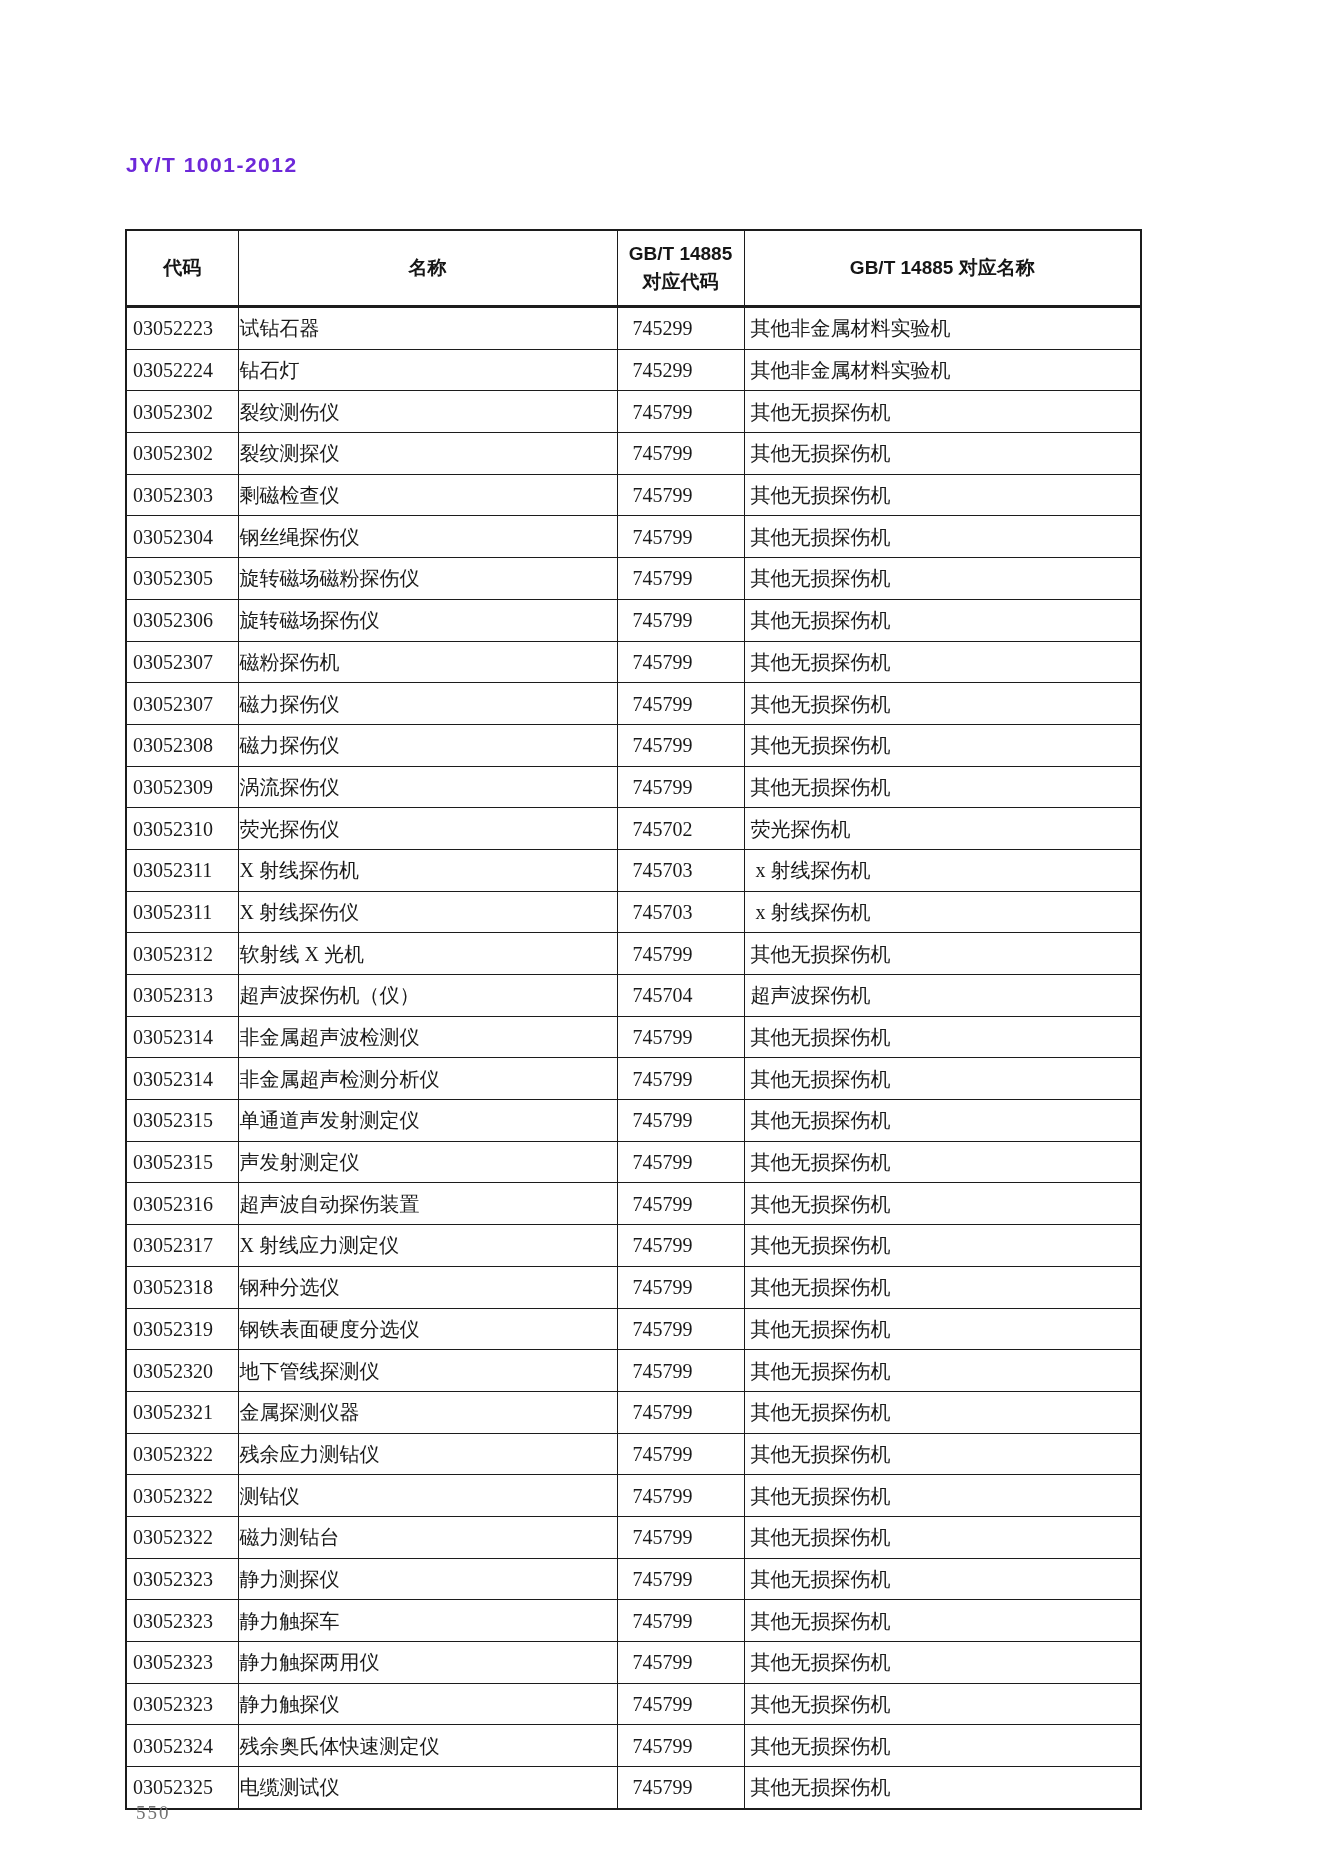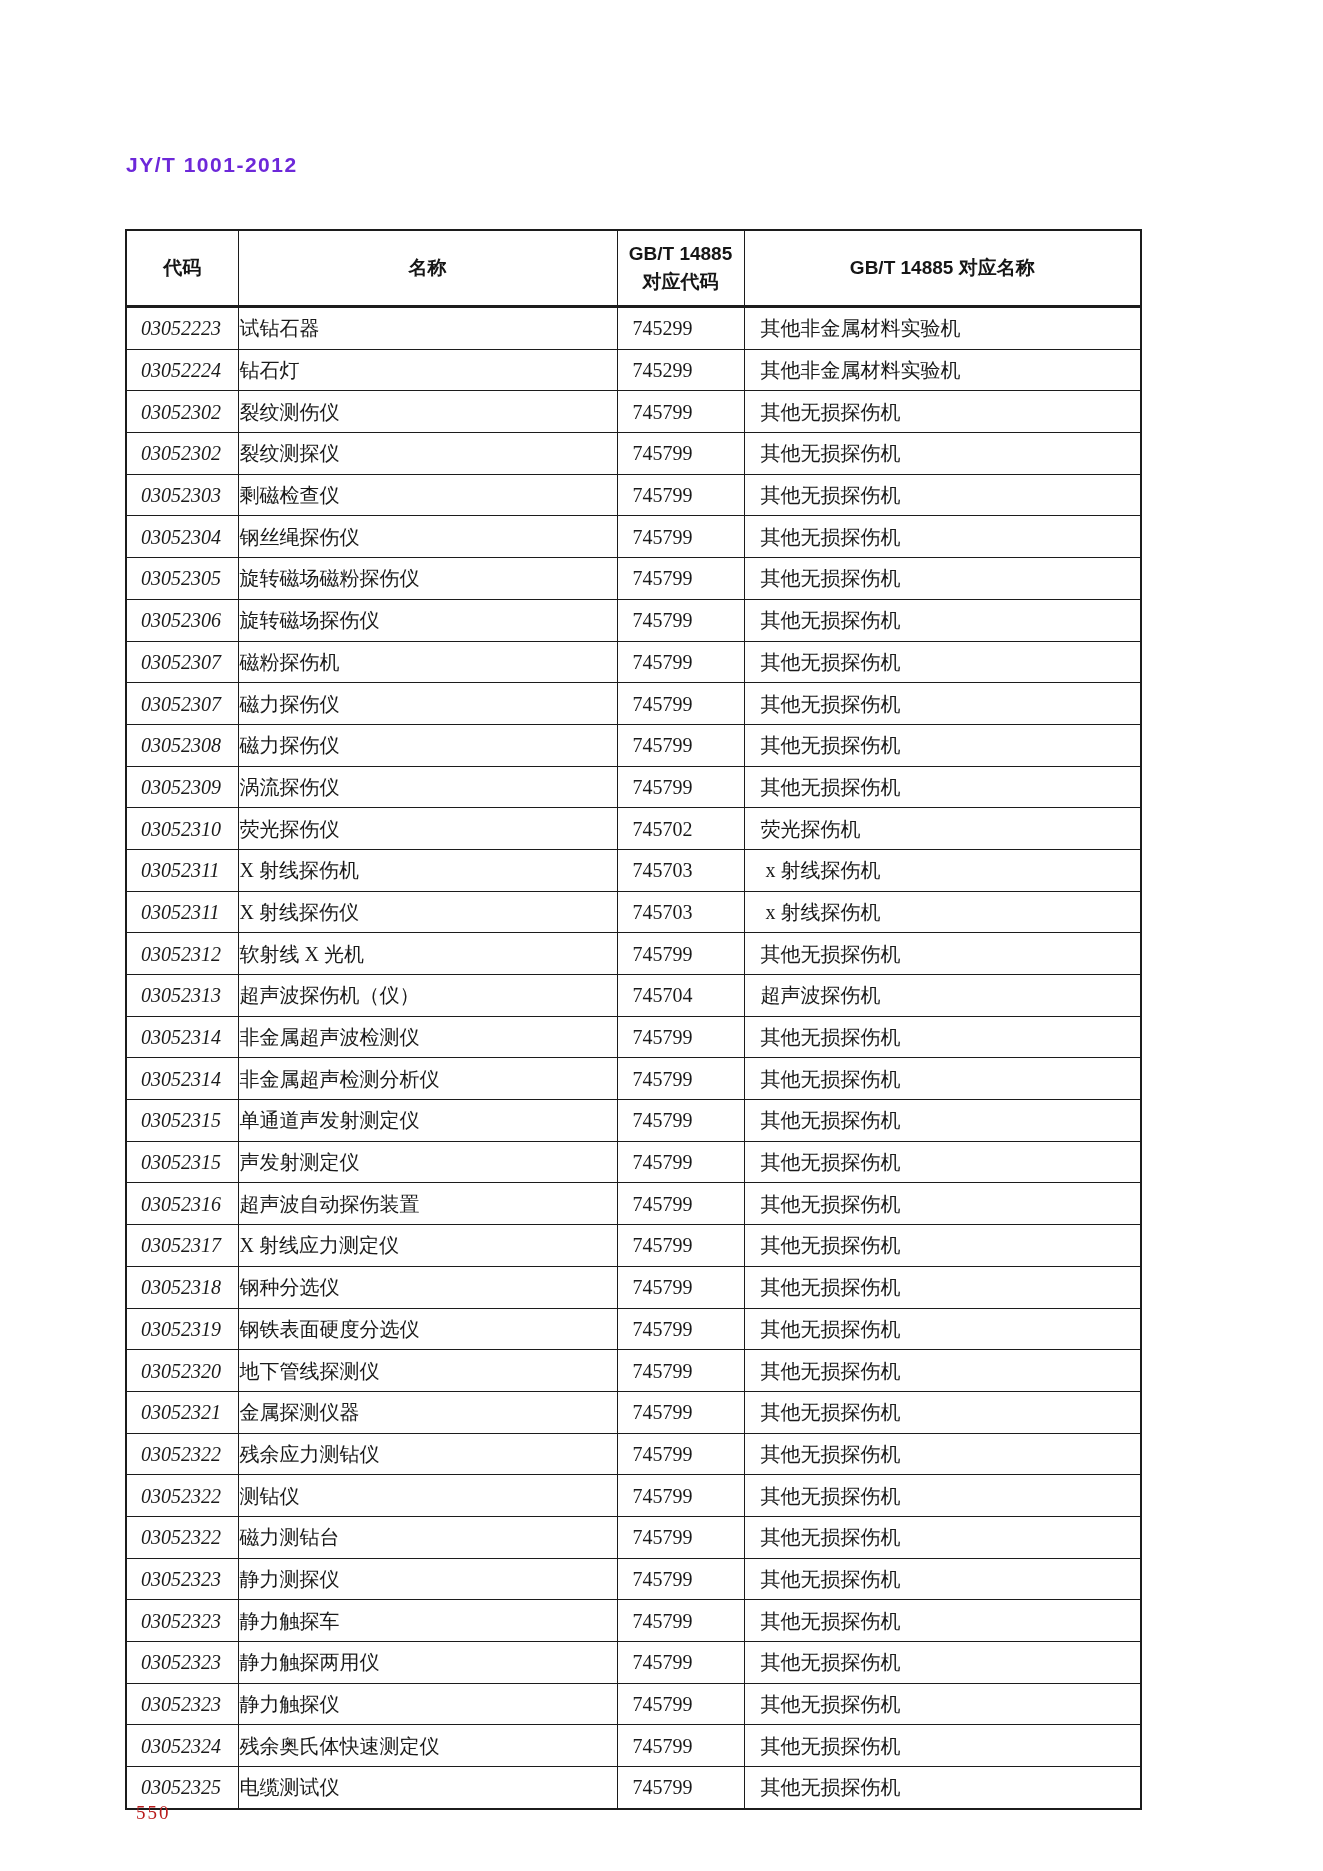--- a/index.html
+++ b/index.html
@@ -49,32 +49,32 @@
     line-height: 28px;
     color: #161616;
   }
   table.code-table td {
     height: 38.7px;
     font-size: 20px;
     line-height: 24px;
     white-space: pre-wrap;
     color: #1a1a1a;
   }
-  td.c-code    { padding-left: 14px; font-style: italic;  }
+  td.c-code    { padding-left: 6px;  }
   td.c-name    {  }
   td.c-gbt-code{ padding-left: 15px;  }
-  td.c-gbt-name{ padding-left: 16px;  }
+  td.c-gbt-name{ padding-left: 6px;  }
   .hdr-two-line span { display: block; }
   .page-number {
     position: absolute;
     left: 136px;
     top: 1802px;
     font-size: 19px;
     letter-spacing: 2px;
-    color: #b91c1c;
+    color: #737373;
   }
 </style>
 </head>
 <body>
 
 <div class="doc-title">JY/T 1001-2012</div>
 
 <table class="code-table">
   <colgroup>
     <col style="width:112px">

